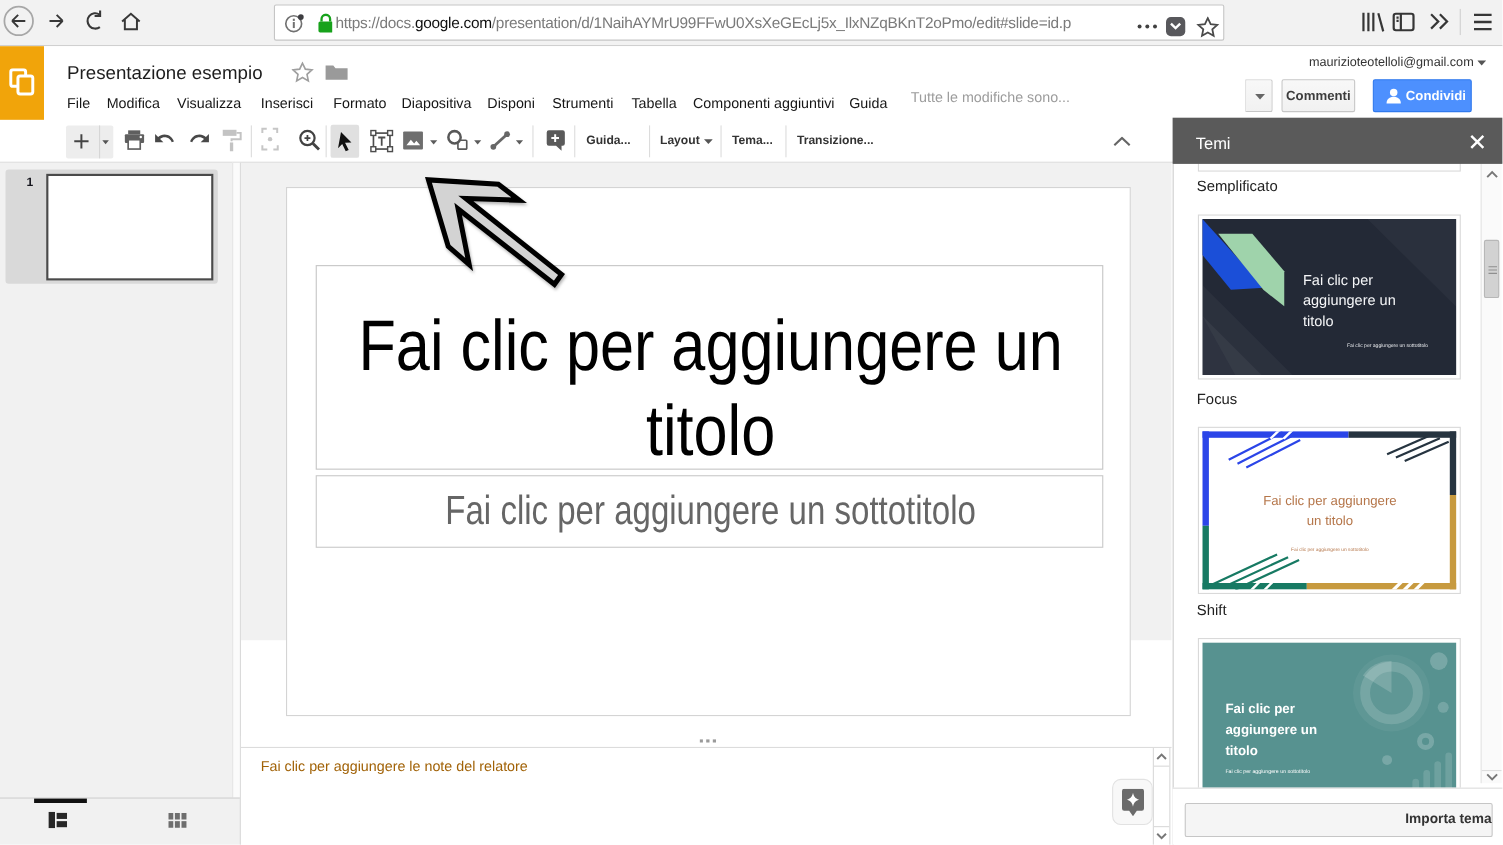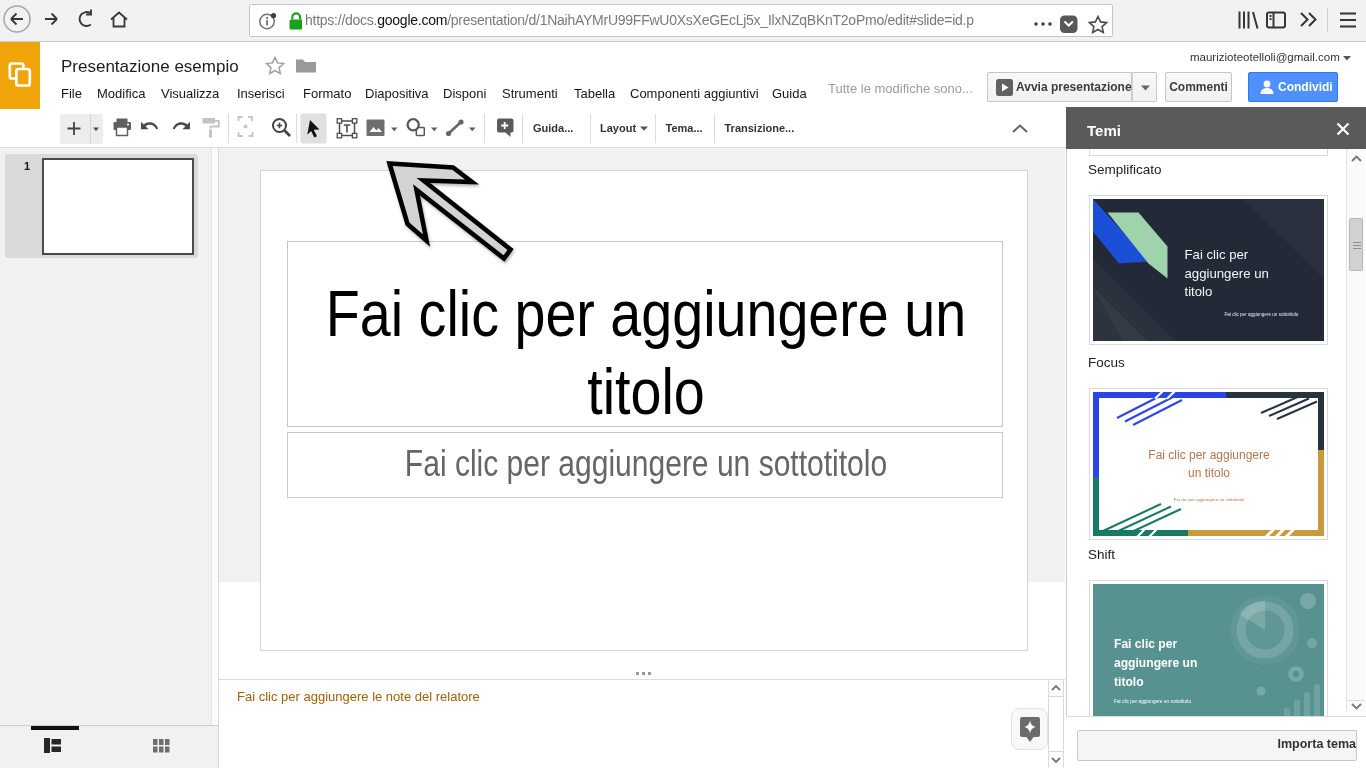--- a/index.html
+++ b/index.html
@@ -38,21 +38,21 @@
 #sbox{position:absolute;left:26px;top:260.5px;width:716px;height:66px;border:1px solid #c9c9c9}
 #stext{position:absolute;left:-142px;top:11px;width:1000px;text-align:center;font-size:37px;line-height:40px;color:#666;transform:scaleX(0.8114);white-space:nowrap}
 #splitter{position:absolute;left:219px;top:668.5px;width:846px;height:11px;background:#fff;border-bottom:1px solid #dcdcdc}
 #notes{position:absolute;left:219px;top:680px;width:830px;height:88px;background:#fff}
 #notetext{position:absolute;left:18px;top:9px;font-size:13px;color:#a16207}
 #explorebtn{position:absolute;left:791.5px;top:28px;width:37px;height:42px;background:#f8f8f8;border:1px solid #e2e2e2;border-radius:8px}
 #notesbar{position:absolute;left:1048px;top:680px;width:16px;height:88px;background:#fff;border-left:1px solid #d9d9d9;border-right:1px solid #d9d9d9}
 
 #panel{position:absolute;left:1066px;top:149px;width:300px;height:619px;background:#fff;border-left:1px solid #ccc}
 #panelhead{position:absolute;left:1066px;top:107px;width:300px;height:42px;background:#5a5a5a;z-index:20}
-#panelhead span{position:absolute;left:21px;top:14.5px;font-size:15px;font-weight:bold;color:#fff}
+#panelhead span{position:absolute;left:21px;top:14.5px;font-size:15px;font-weight:normal;color:#fff}
 .tlabel{position:absolute;left:21px;font-size:13.5px;color:#212121}
 .tcard{position:absolute;left:22px;width:239px;border:1px solid #d9d9d9;background:#fff;padding:3px}
 .tcard svg{display:block}
 #pscroll{position:absolute;left:279px;top:0px;width:19px;height:563px;background:#fafafa;border-left:1px solid #e3e3e3}
 #pthumb{position:absolute;left:2px;top:69px;width:14px;height:53px;background:#d2d2d2;border:1px solid #b7b7b7;border-radius:2px}
 #pfoot{position:absolute;left:1066px;top:715.5px;width:300px;height:52.5px;background:#fff;border-top:1px solid #dcdcdc}
 #importbtn{position:absolute;left:11px;top:13px;width:280px;height:31px;background:#f5f5f5;border:1px solid #c6c6c6;border-radius:2px;font-size:12.5px;font-weight:bold;color:#333;text-align:right;line-height:27px}
 .chev{stroke:#777;stroke-width:1.8;fill:none}
 </style></head>
 <body>
@@ -130,27 +130,20 @@
       <span style="left:443px">Disponi</span>
       <span style="left:502px">Strumenti</span>
       <span style="left:574px">Tabella</span>
       <span style="left:630px">Componenti aggiuntivi</span>
       <span style="left:772px">Guida</span>
   </div>
   <div id="savemsg">Tutte le modifiche sono...</div>
   <div id="email">maurizioteotelloli@gmail.com <svg width="8" height="6" viewBox="0 0 8 6">
         <path d="M0 1h8l-4 4.5z" fill="#555"></path>
       </svg></div>
-  <div class="gbtn" style="left:987px;width:145px;border-radius:2px 0 0 2px">
-    <svg class="abs" style="left:8px;top:6px" width="17" height="17" viewBox="0 0 17 17">
-        <rect width="17" height="17" rx="2.5" fill="#616161"></rect>
-        <path d="M6 4.5l6.5 4L6 12.5z" fill="#fff"></path>
-      </svg>
-    <span style="position:absolute;left:28px;top:0;line-height:28px;white-space:nowrap">Avvia presentazione</span>
-  </div>
   <div class="gbtn" style="left:1132px;width:25px;border-left:1px solid #d2d2d2;border-radius:0 2px 2px 0">
     <svg class="abs" style="left:8px;top:12px" width="9" height="6" viewBox="0 0 9 6">
         <path d="M0 .5h9L4.5 5.5z" fill="#666"></path>
       </svg>
   </div>
   <div class="gbtn" style="left:1165px;width:67px;line-height:28px">Commenti</div>
   <div class="gbtn" style="left:1248px;width:90px;background:#4d90fe;border-color:#3079ed;color:#fff;text-align:left">
     <svg class="abs" style="left:10px;top:7px" width="16" height="15" viewBox="0 0 16 15">
         <circle cx="8" cy="4" r="3.4" fill="#fff"></circle>
         <path d="M1.5 14c0-4 3-6 6.5-6s6.5 2 6.5 6z" fill="#fff"></path>

